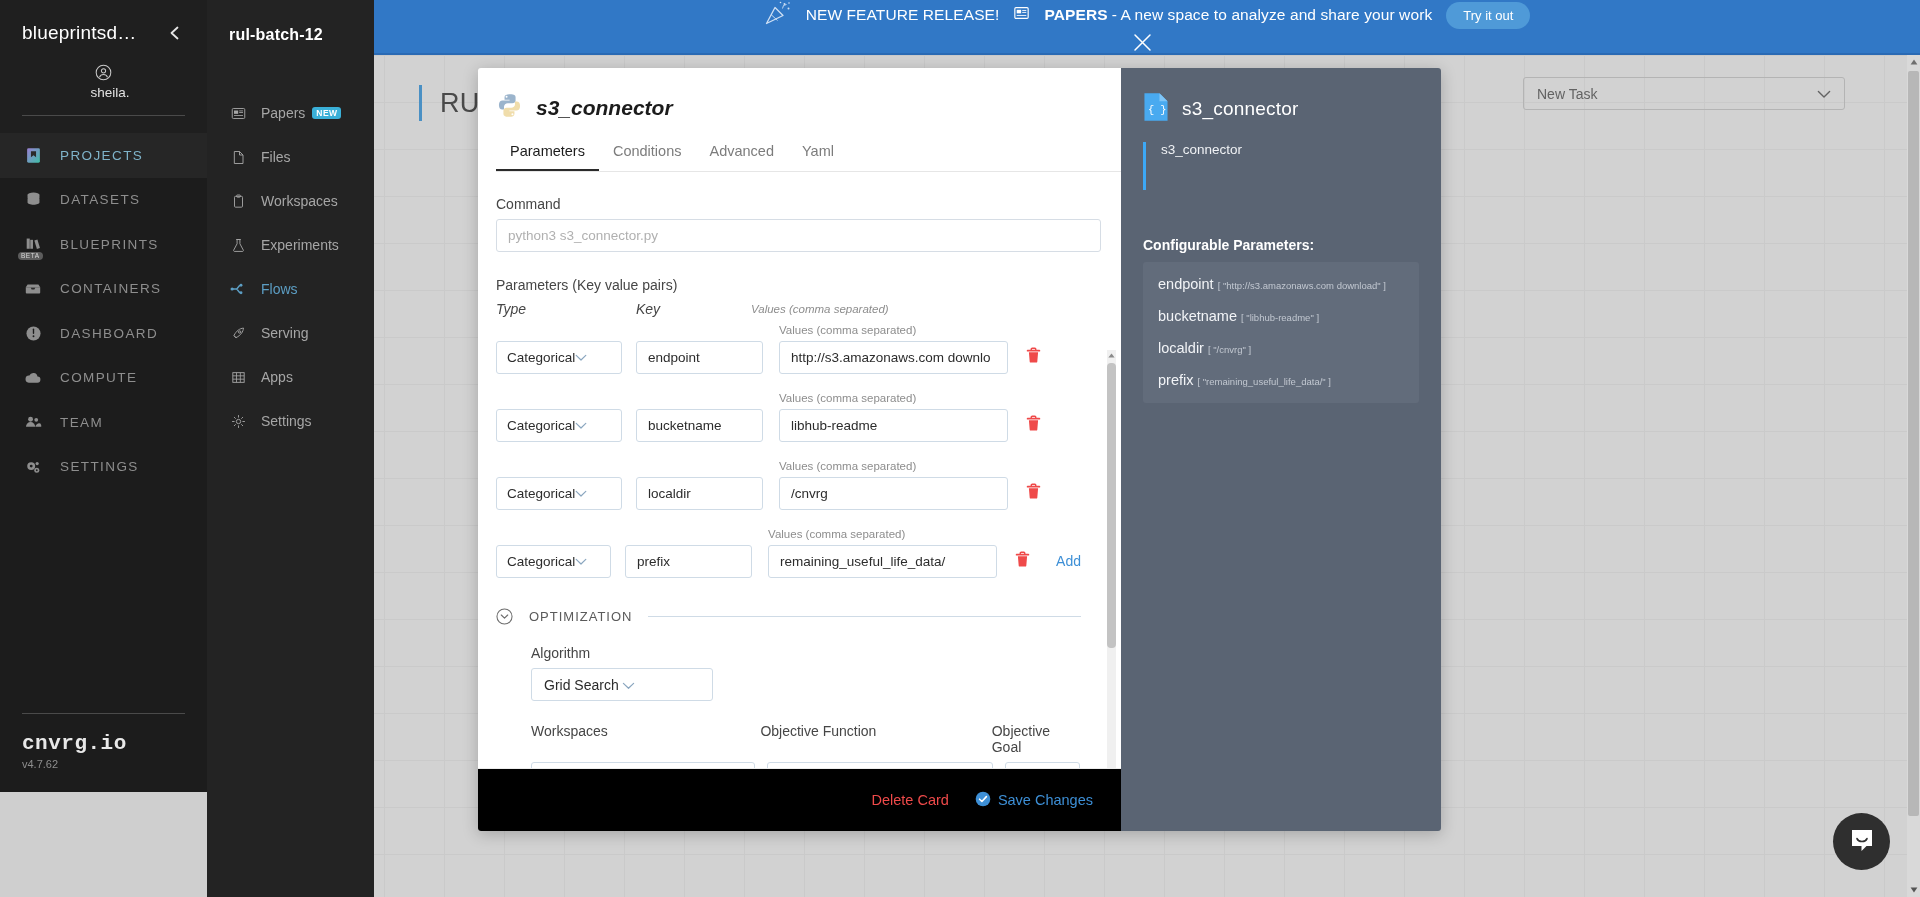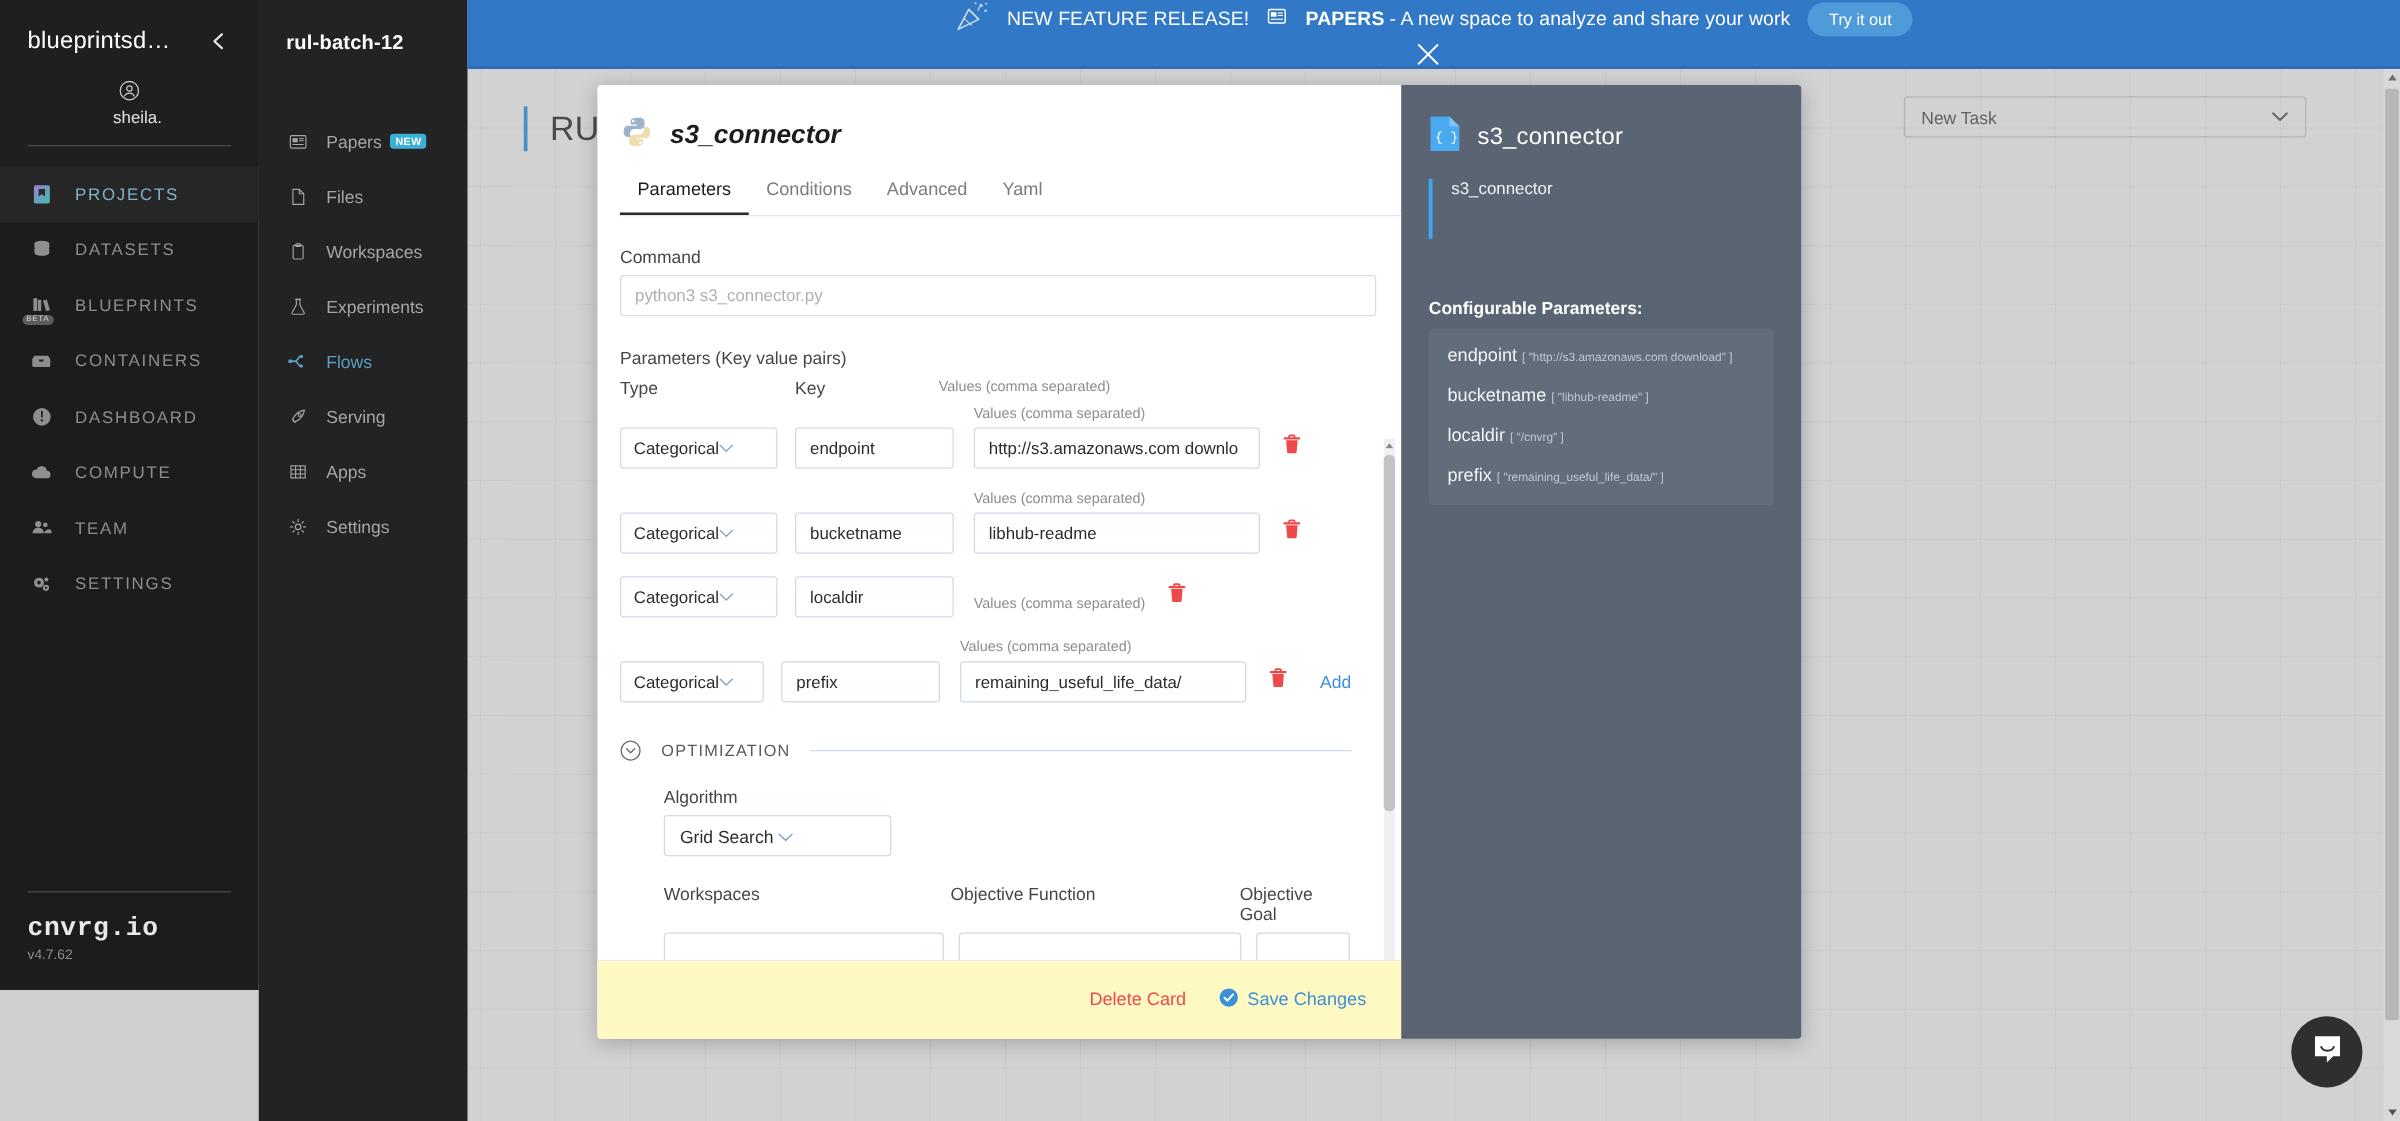--- a/index.html
+++ b/index.html
@@ -202,21 +202,21 @@
 
   .field-label { font-size: 14px; color: #464646; margin-bottom: 7px; }
   .text-input {
     width: 605px; height: 33px; border: 1px solid #d6dde5; border-radius: 3px;
     background: #fff; font-size: 13.5px; color: #2c2c2c; padding: 0 11px;
     font-family: "Liberation Sans", sans-serif; outline: none;
   }
   .text-input::placeholder { color: #b0b0b0; }
 
   .section-label { font-size: 14px; color: #464646; margin: 25px 0 8px 0; }
-  .param-head { display: flex; font-size: 14px; color: #464646; }
+  .param-head { display: flex; font-size: 14px; color: #464646; font-style: italic; }
   .param-head .c-type { width: 140px; }
   .param-head .c-key { width: 115px; }
   .param-head .c-val { font-size: 11.5px; color: #8d8d8d; }
 
   .param-row { display: flex; align-items: flex-end; margin-top: 7px; }
   .sel-box {
     width: 126px; height: 33px; border: 1px solid #cfdbe6; border-radius: 3px;
     display: flex; align-items: center; padding: 0 10px; cursor: pointer; background: #fff;
   }
   .sel-box span { flex: 1; font-size: 13.5px; color: #2c2c2c; }
@@ -273,21 +273,21 @@
     display: flex; align-items: center; justify-content: center;
   }
   .modal-scroll .ms-up { top: 0; }
   .modal-scroll .ms-thumb {
     position: absolute; left: 0; top: 13px; width: 9px; height: 285px;
     background: #c3c3c3; border-radius: 4px;
   }
 
   .modal-foot {
     height: 63px; border-top: 1px solid #ececec; display: flex; align-items: center;
-    justify-content: flex-end; padding-right: 28px; gap: 26px; background: #fef9c3;
+    justify-content: flex-end; padding-right: 28px; gap: 26px; background: #000000;
     border-radius: 0 0 0 3px;
   }
   .delete-card { color: #ef4a4a; font-size: 14.5px; cursor: pointer; }
   .save-changes {
     color: #3d8fd6; font-size: 14.5px; cursor: pointer; display: flex; align-items: center;
     gap: 7px;
   }
 
   
   .modal-right {
@@ -700,20 +700,21 @@
             <span>Categorical</span>
             <span>
               <svg width="12" height="8" viewBox="0 0 12 8">
                   <path d="M1.2 1.4 L6 6 L10.8 1.4" stroke="#8aa6bf" stroke-width="1.2" fill="none" stroke-linecap="round" stroke-linejoin="round"></path>
                 </svg>
             </span>
           </div>
           <input class="key-box" readonly="" value="localdir" style="">
           <div class="val-wrap">
             <div class="val-cap">Values (comma separated)</div>
+            <input class="val-box" readonly="" value="/cnvrg" style="">
           </div>
           <span class="trash">
             <svg width="15" height="17" viewBox="0 0 15 17">
                 <path d="M1.6 3.7h11.8" stroke="#ef4a4a" stroke-width="1.7" stroke-linecap="round"></path>
                 <path d="M5.3 3.4V2.1a.8.8 0 0 1 .8-.8h2.8a.8.8 0 0 1 .8.8v1.3" stroke="#ef4a4a" stroke-width="1.5" fill="none"></path>
                 <path d="M2.9 5.2h9.2l-.8 9.5a1 1 0 0 1-1 .9H4.7a1 1 0 0 1-1-.9z" fill="#ef4a4a"></path>
               </svg>
           </span>
         </div>
 

